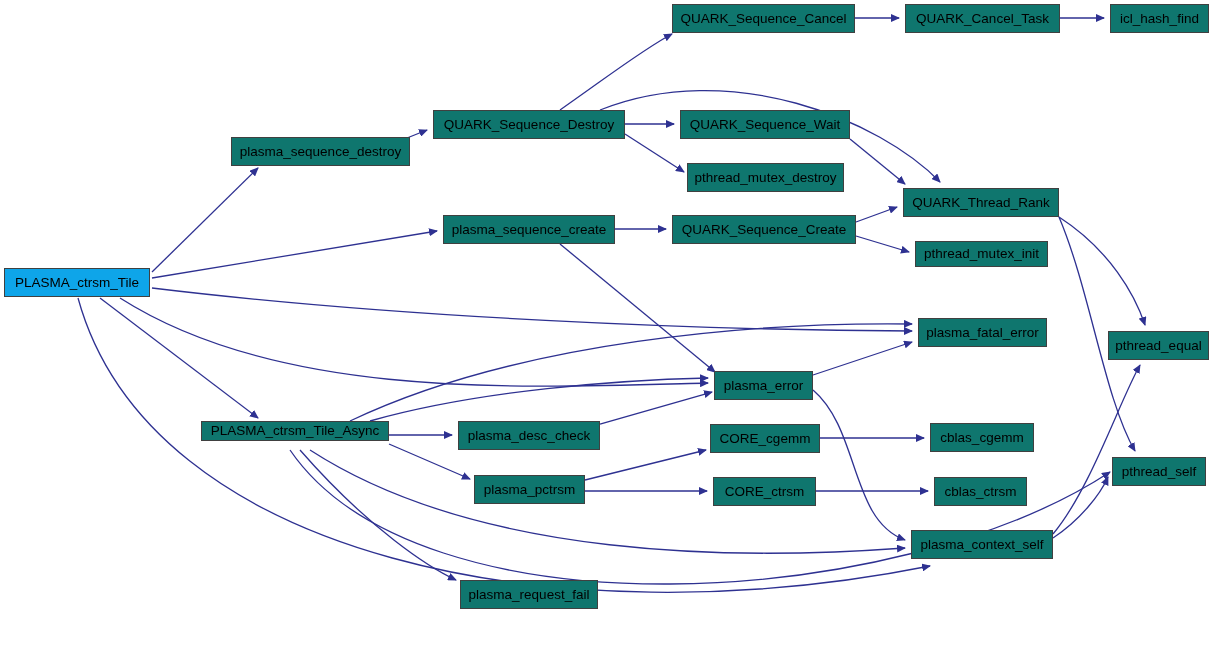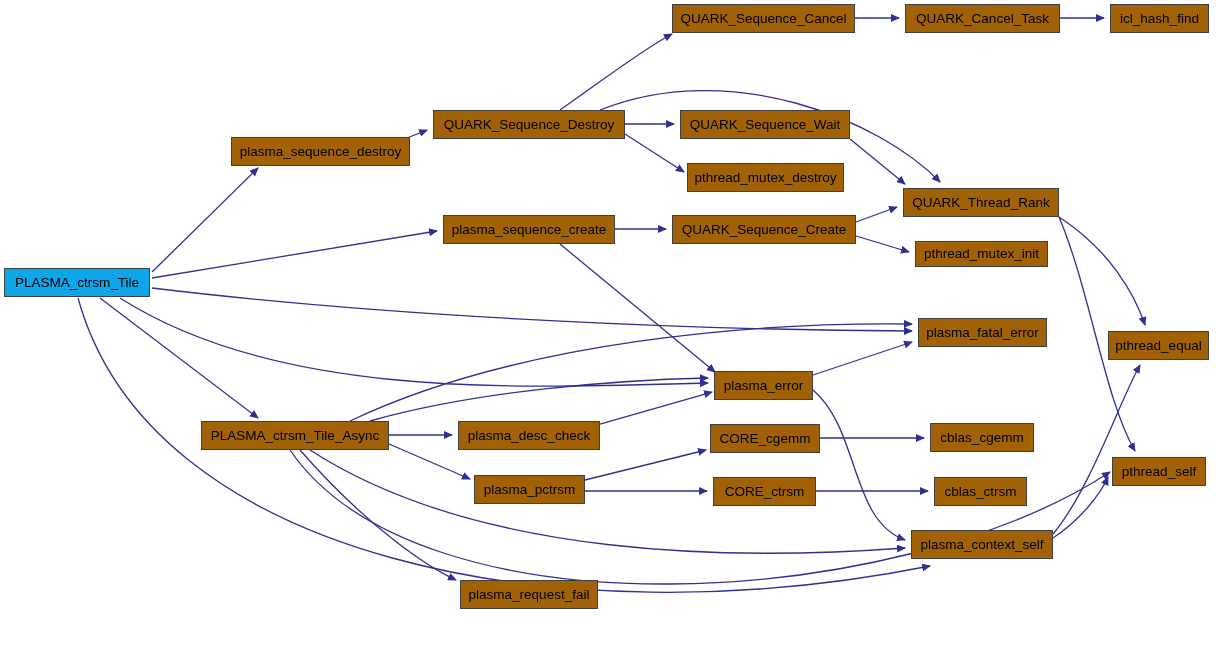--- a/index.html
+++ b/index.html
@@ -20,21 +20,21 @@
     left: 0;
     top: 0;
     width: 1216px;
     height: 646px;
     pointer-events: none;
   }
   .node {
     position: absolute;
     box-sizing: border-box;
     border: 1px solid #404040;
-    background: #a16207;
+    background: #0f766e;
     color: #000000;
     font-size: 13.5px;
     line-height: 1;
     display: flex;
     align-items: center;
     justify-content: center;
     white-space: nowrap;
     letter-spacing: 0px;
   }
   .node.root {
@@ -133,21 +133,21 @@
       </div>
       <div class="node" style="left: 918px; top: 318px; width: 129px; height: 29px;">
         <span class="node-label">plasma_fatal_error</span>
       </div>
       <div class="node" style="left: 1108px; top: 331px; width: 101px; height: 29px;">
         <span class="node-label">pthread_equal</span>
       </div>
       <div class="node" style="left: 714px; top: 371px; width: 99px; height: 29px;">
         <span class="node-label">plasma_error</span>
       </div>
-      <div class="node" style="left: 201px; top: 421px; width: 188px; height: 29px;">
+      <div class="node" style="left: 201px; top: 421px; width: 188px; height: 20px;">
         <span class="node-label">PLASMA_ctrsm_Tile_Async</span>
       </div>
       <div class="node" style="left: 458px; top: 421px; width: 142px; height: 29px;">
         <span class="node-label">plasma_desc_check</span>
       </div>
       <div class="node" style="left: 710px; top: 424px; width: 110px; height: 29px;">
         <span class="node-label">CORE_cgemm</span>
       </div>
       <div class="node" style="left: 930px; top: 423px; width: 104px; height: 29px;">
         <span class="node-label">cblas_cgemm</span>

